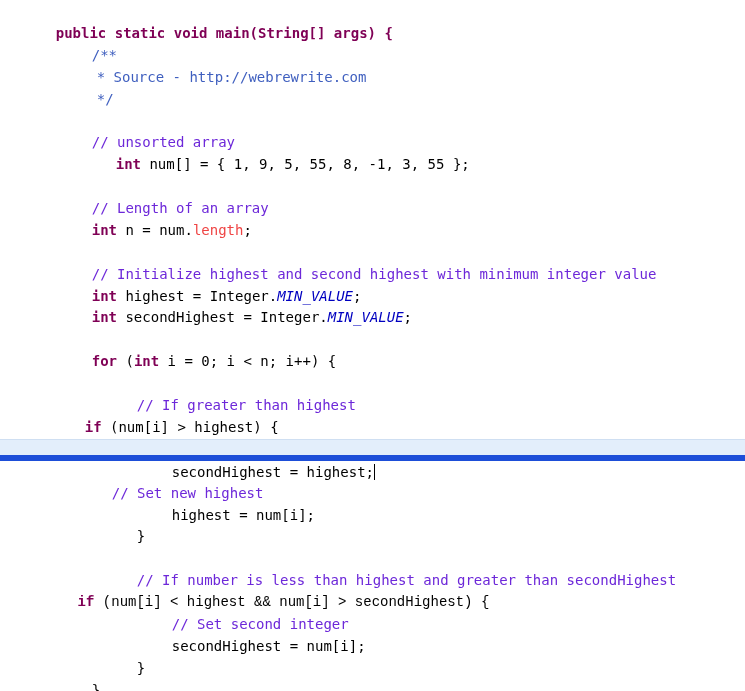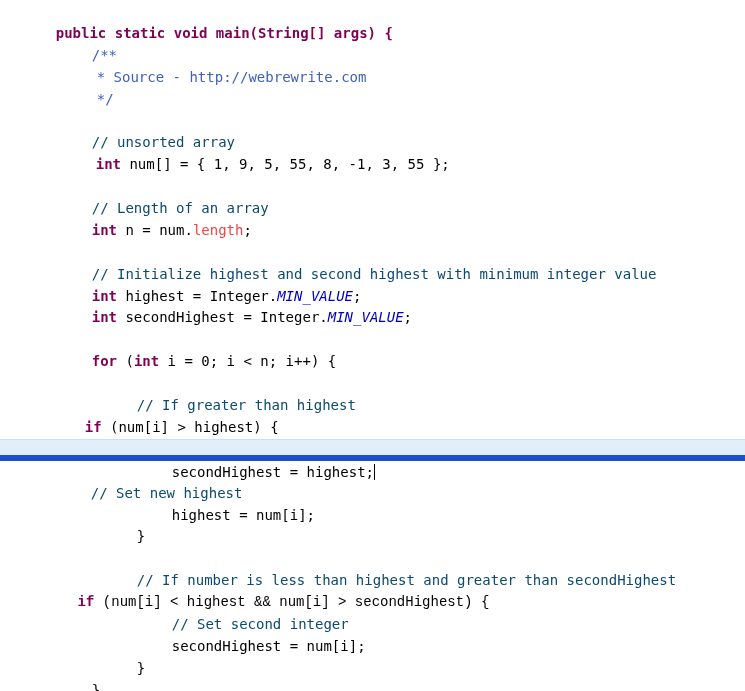--- a/index.html
+++ b/index.html
@@ -45,21 +45,21 @@
     border-top: 1px solid #cfdff2;
     border-bottom: 6px solid #1d4ed8;
     height: 21.9px;
     margin-left: 0;
     padding-left: 22px;
     width: 745px;
   }
 
   
   .kw      { color: #7f0055; font-weight: bold; }
-  .cmt     { color: #0c4a6e; }
+  .cmt     { color: #6d28d9; }
   .doc     { color: #3f5fbf; }
   .fld     { color: #ef4444; }
   .sfld    { color: #0000c0; font-style: italic; }
   .plain   { color: #000000; }
 
   
   .misspelled {
     color: #3f7f5f;
     border-bottom: 1px dotted #b05a28;
     padding-bottom: 1px;
@@ -95,21 +95,21 @@
   <div class="code-line" style="padding-left:63px;">
     <span class="doc">*/</span>
   </div>
 
   <div class="code-line blank"></div>
 
   <div class="code-line" style="padding-left:58px;">
     <span class="cmt">// unsorted array</span>
   </div>
 
-  <div class="code-line" style="padding-left:62px;">
+  <div class="code-line" style="padding-left:82px;">
     <span class="kw">int</span><span class="plain"> num[] = { 1, 9, 5, 55, 8, -1, 3, 55 };</span>
   </div>
 
   <div class="code-line blank"></div>
 
   <div class="code-line" style="padding-left:58px;">
     <span class="cmt">// Length of an array</span>
   </div>
 
   <div class="code-line" style="padding-left:58px;">
@@ -147,21 +147,21 @@
   </div>
 
   <div class="code-line" style="padding-left:138px;">
     <span class="cmt">// Assign highest value into </span><span class="misspelled">secondhigest</span>
   </div>
 
   <div class="code-line current">
     <span style="display:inline-block;width:116px;"></span><span class="plain">secondHighest = highest;</span><span class="caret"></span>
   </div>
 
-  <div class="code-line" style="padding-left:57px;">
+  <div class="code-line" style="padding-left:78px;">
     <span class="cmt">// Set new highest</span>
   </div>
 
   <div class="code-line" style="padding-left:138px;">
     <span class="plain">highest = num[i];</span>
   </div>
 
   <div class="code-line" style="padding-left:103px;">
     <span class="plain">}</span>
   </div>

